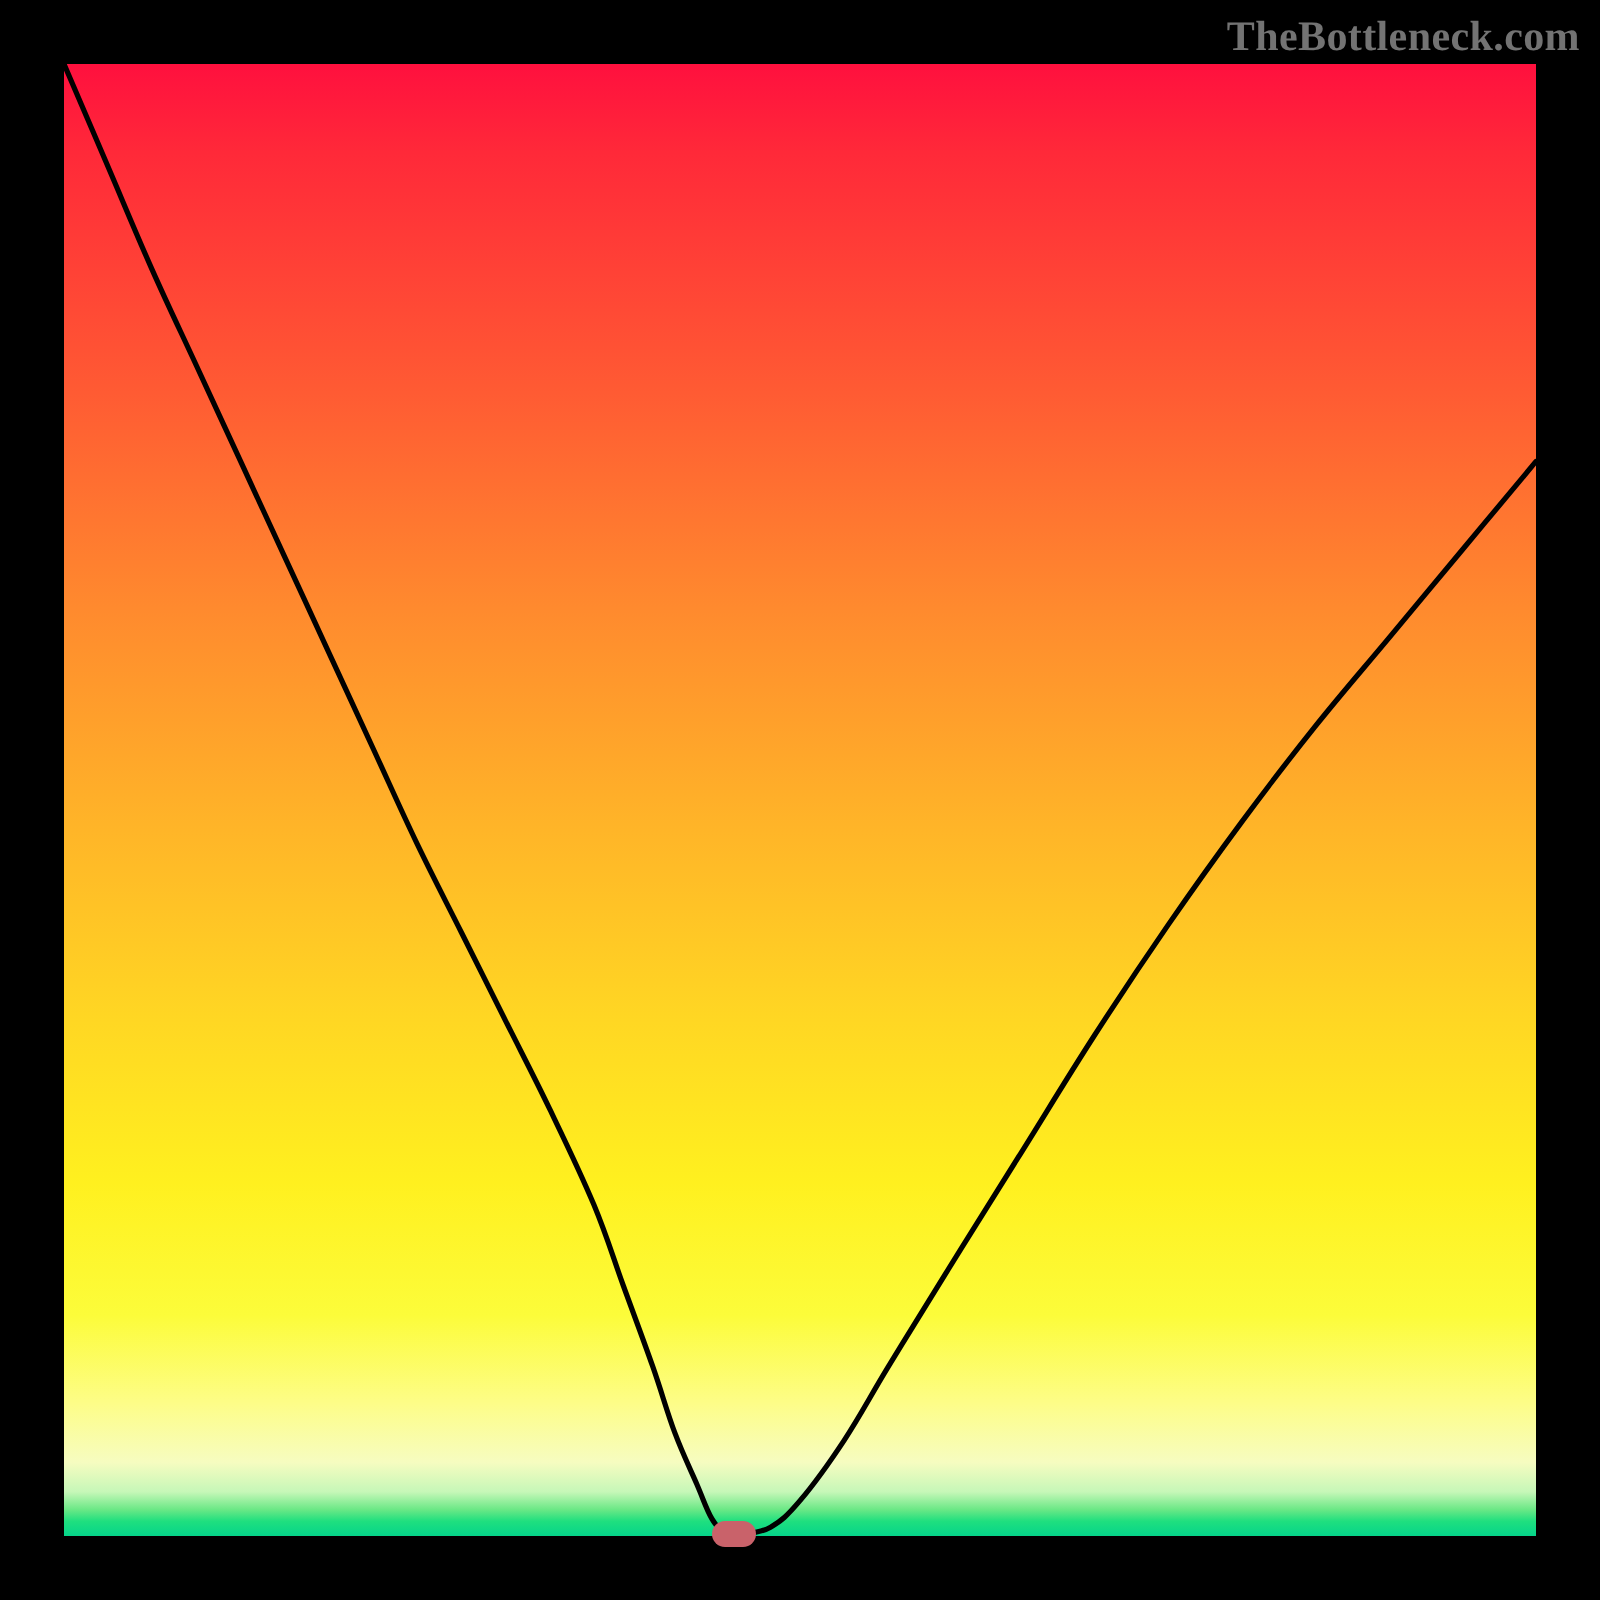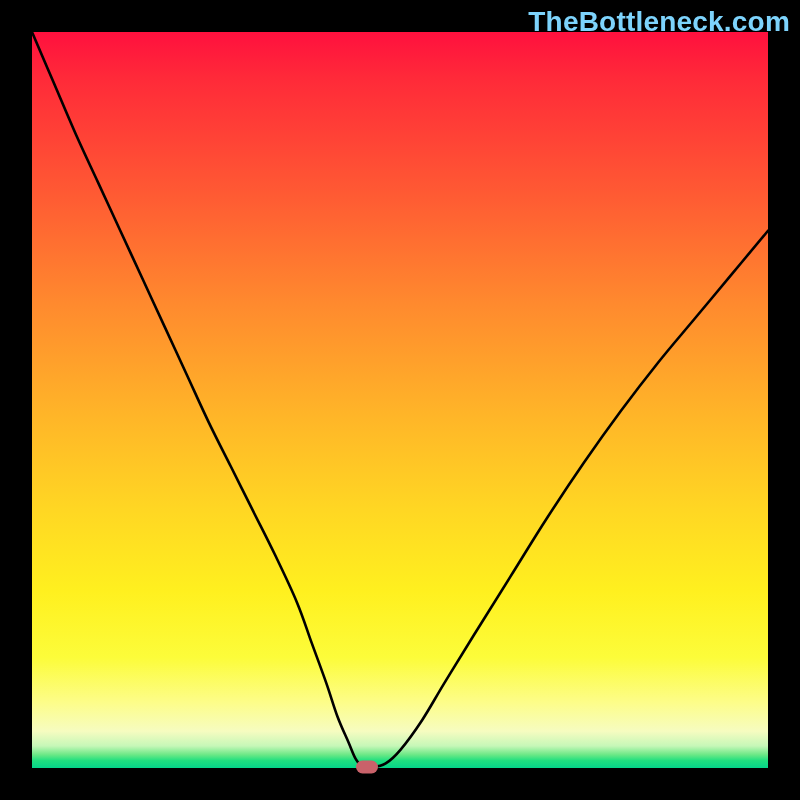--- a/index.html
+++ b/index.html
@@ -41,25 +41,26 @@
       #c6f7b8 97%,
       #6be886 98.2%,
       #1fdf7f 99%,
       #05d48a 100%
     );
   }
   .watermark {
     position: absolute;
     top: 6px;
     right: 10px;
-    color: #7dd3fc;
-    font-size: 28px;
+    color: #737373;
+    font-size: 21px;
     font-weight: 600;
     letter-spacing: 0.2px;
     user-select: none;
+    font-family: Liberation Serif, serif;
   }
   svg.curve {
     position: absolute;
     top: 0;
     left: 0;
     width: 736px;
     height: 736px;
     overflow: visible;
   }
   .marker {

